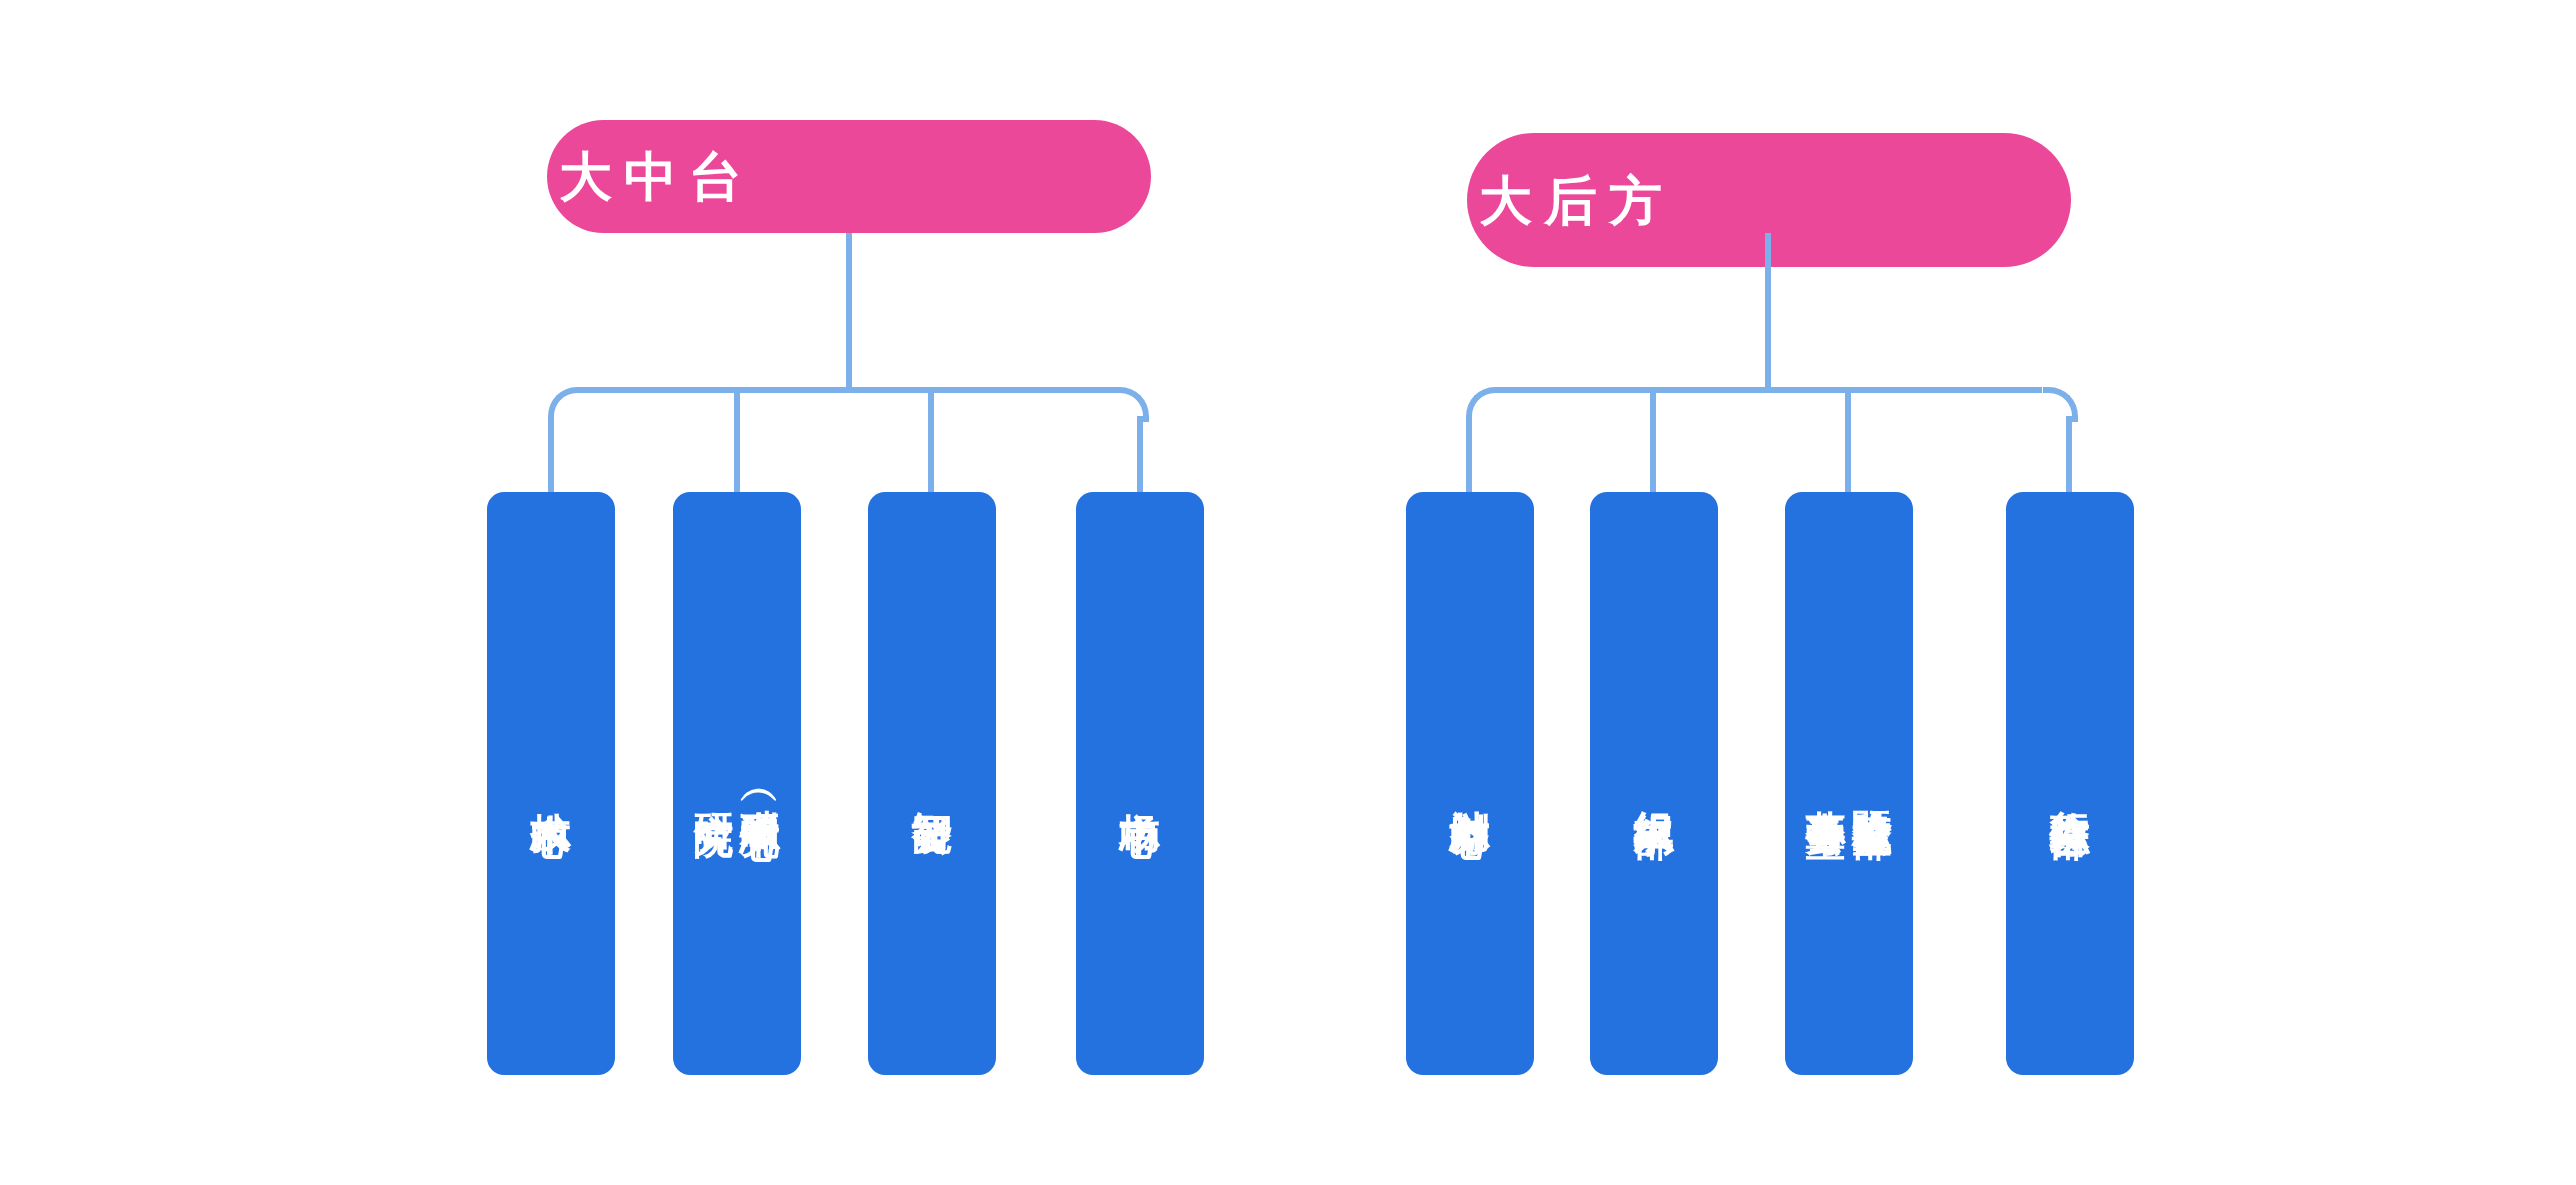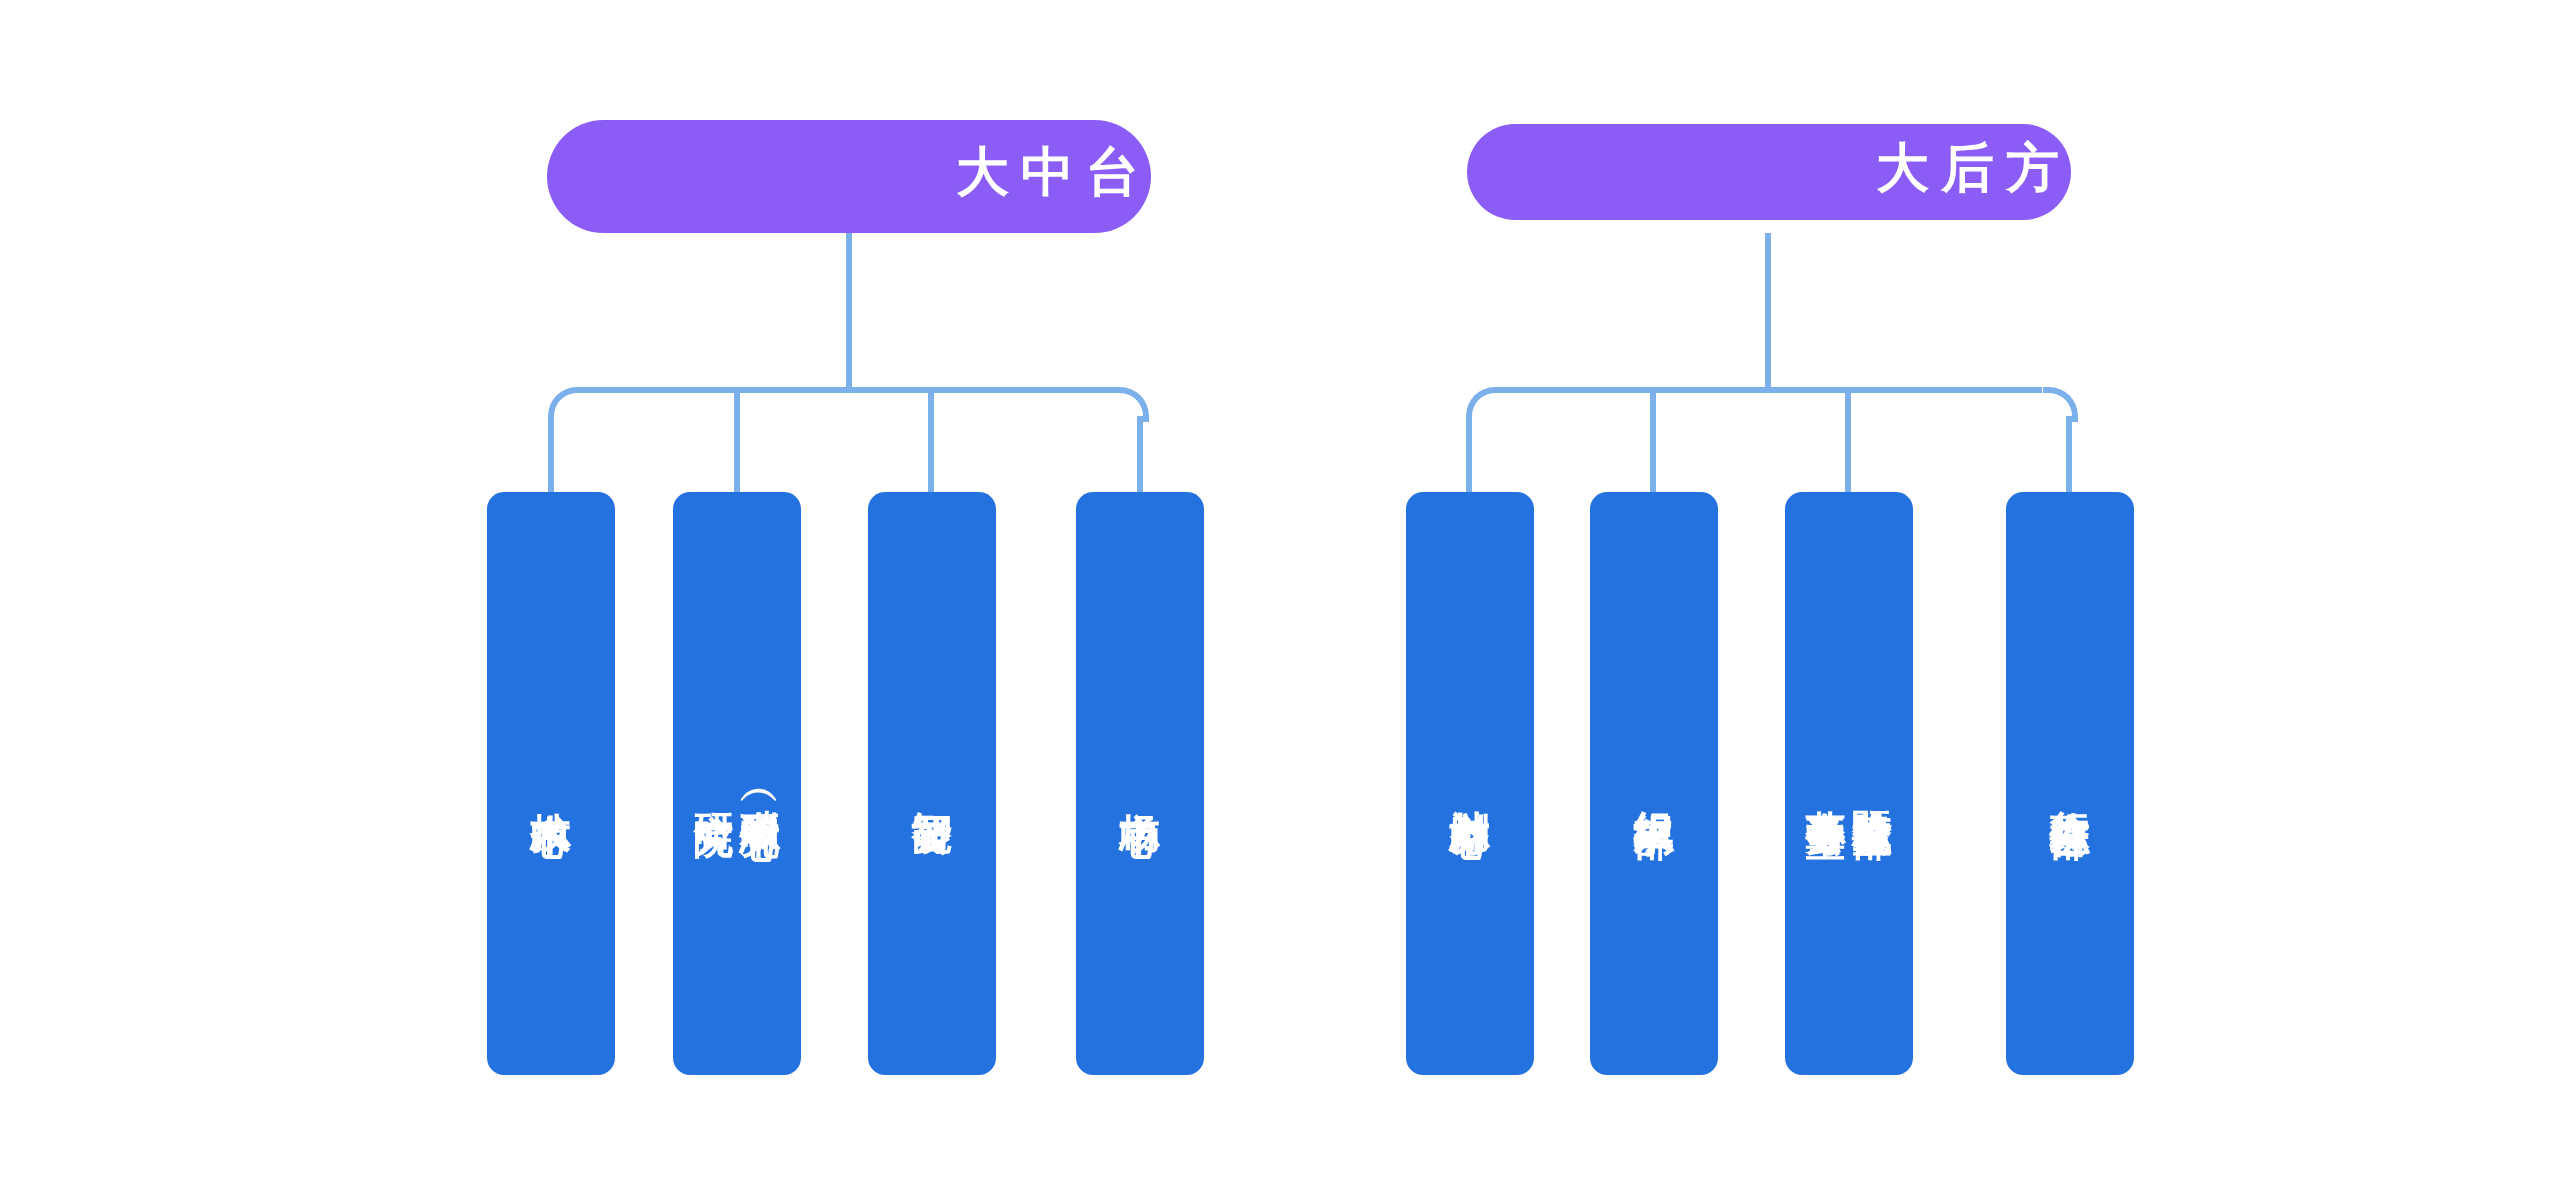--- a/index.html
+++ b/index.html
@@ -17,26 +17,25 @@
     height: 1186px;
     background: #ffffff;
     overflow: hidden;
   }
 
   
   .pill {
     position: absolute;
     display: flex;
     align-items: center;
-    justify-content: flex-end;
-    background: #8b5cf6;
+    justify-content: flex-start;
+    background: #ec4899;
     color: #ffffff;
     border-radius: 854px;
     box-sizing: border-box;
-    font-family: Liberation Mono, monospace;
   }
   .pill-label {
     font-size: 53px;
     font-weight: 700;
     letter-spacing: 12px;
     text-indent: 12px;
     line-height: 1;
     white-space: nowrap;
   }
 
@@ -129,21 +128,21 @@
   </div>
 
   <div class="leaf" style="left:868px; top:492px; width:128px; height:583px;">
     <span class="leaf-text">智能公司</span>
   </div>
 
   <div class="leaf" style="left:1076px; top:492px; width:128px; height:583px;">
     <span class="leaf-text">市场中心</span>
   </div>
 
-  <div class="pill" style="left:1467px; top:124px; width:604px; height:96px;">
+  <div class="pill" style="left:1467px; top:133px; width:604px; height:134px;">
     <span class="pill-label">大后方</span>
   </div>
 
   <div class="conn stem" style="left:1765px; top:233px; height:156px;"></div>
 
   <div class="conn bus" style="left:1495px; top:387px; width:547px;"></div>
 
   <div class="elbow elbow-left" style="left:1466px; top:387px; width:29px; height:29px;"></div>
   <div class="elbow elbow-right" style="left:2043px; top:387px; width:29px; height:29px;"></div>
 

